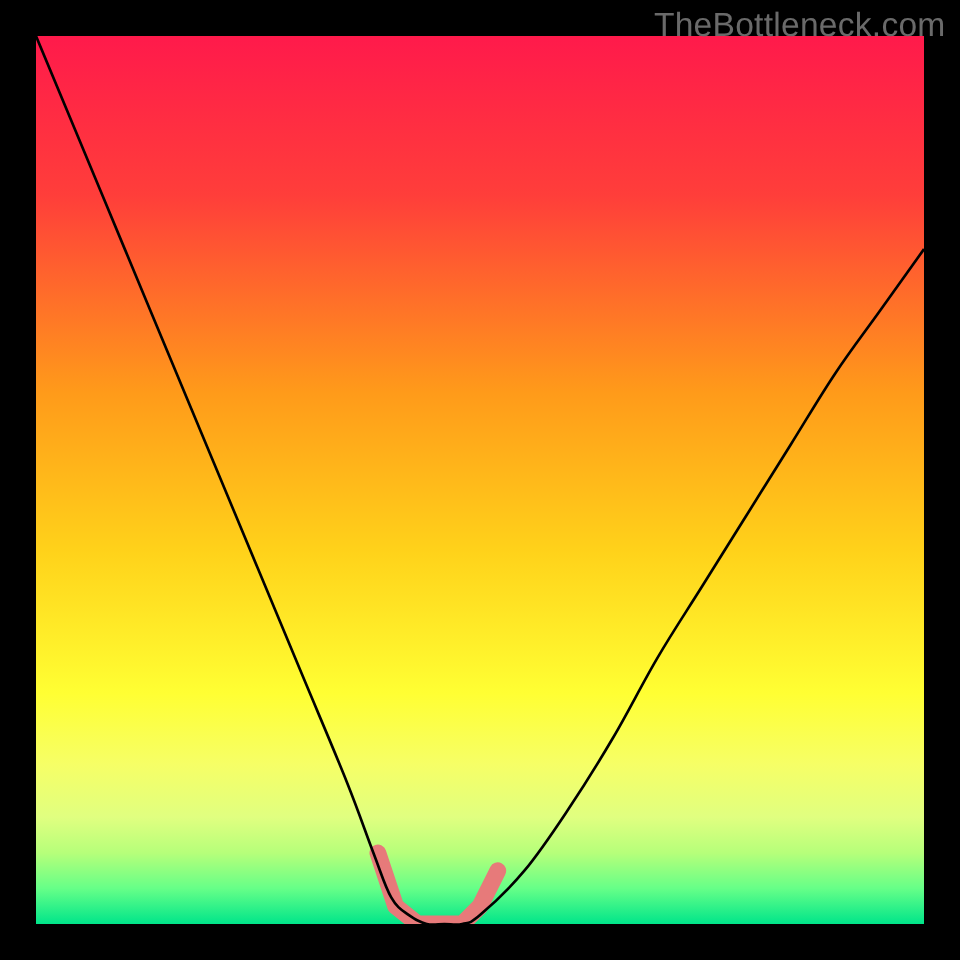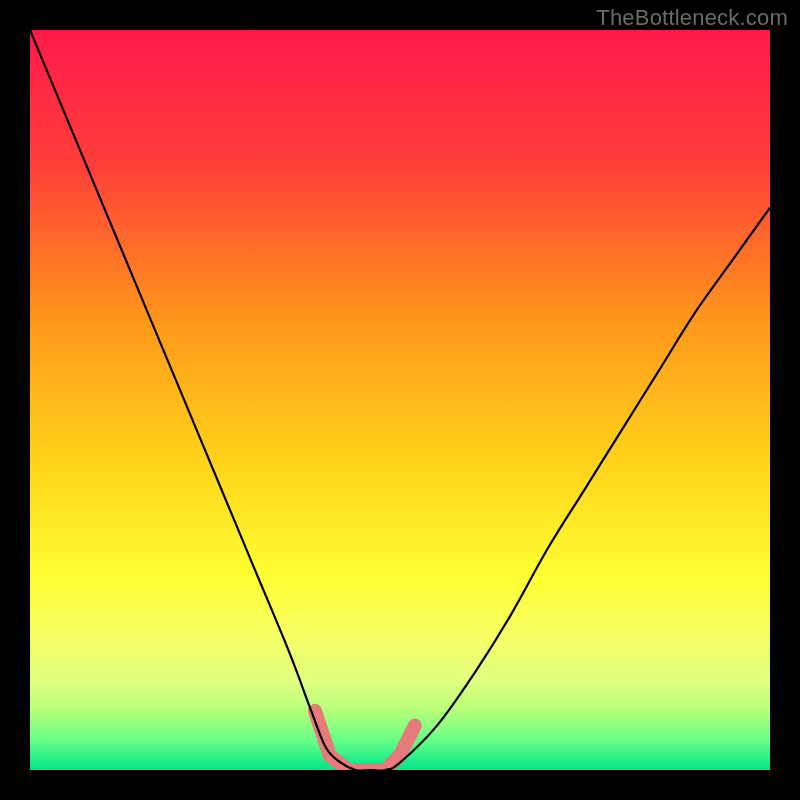--- a/index.html
+++ b/index.html
@@ -26,21 +26,21 @@
   }
   .gradient {
     position: absolute;
     inset: 0;
   }
   .watermark {
     position: absolute;
     top: 5px;
     right: 12px;
     color: #6a6a6a;
-    font-size: 22px;
+    font-size: 28px;
     font-weight: 500;
     letter-spacing: 0.2px;
     user-select: none;
     text-align: right;
   }
   svg.curve {
     position: absolute;
     inset: 0;
   }
 </style>

